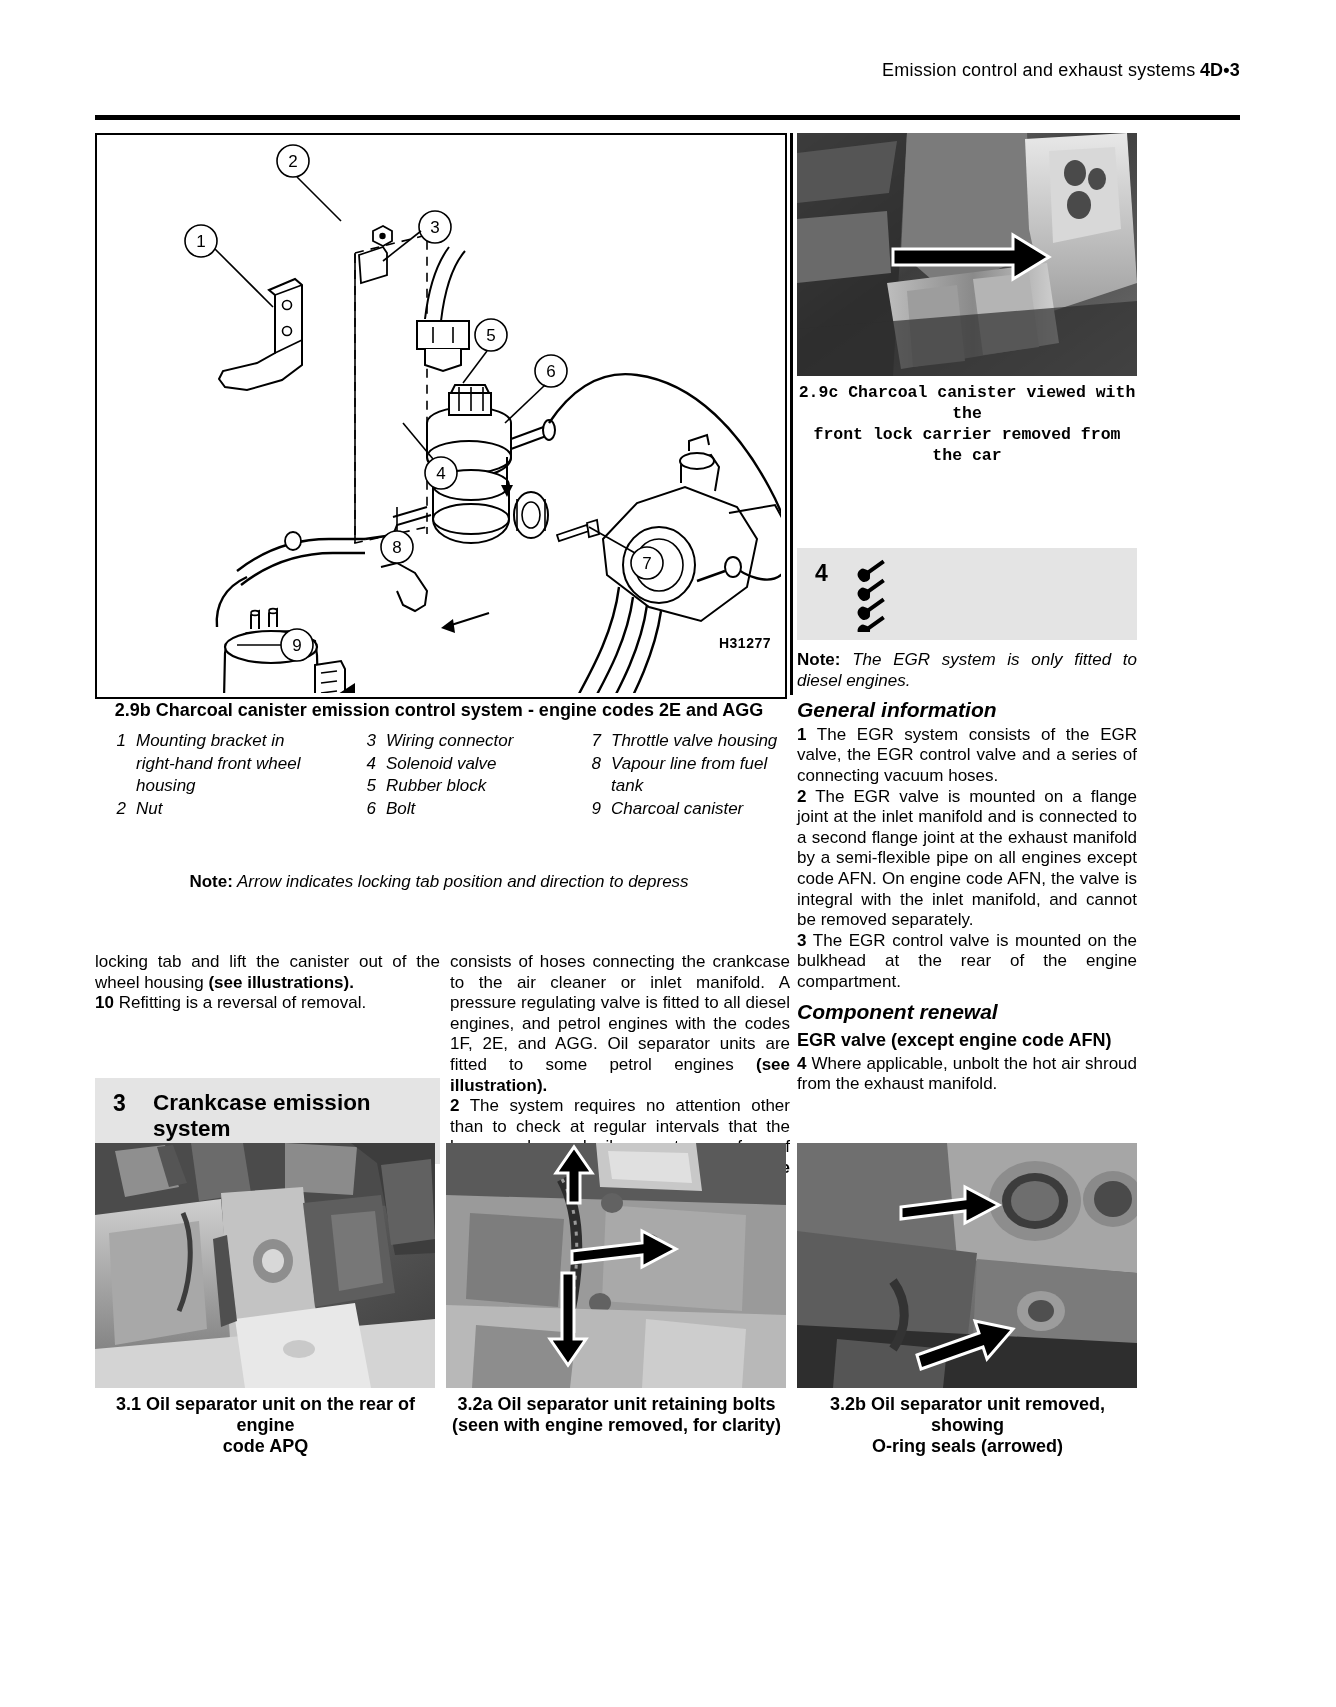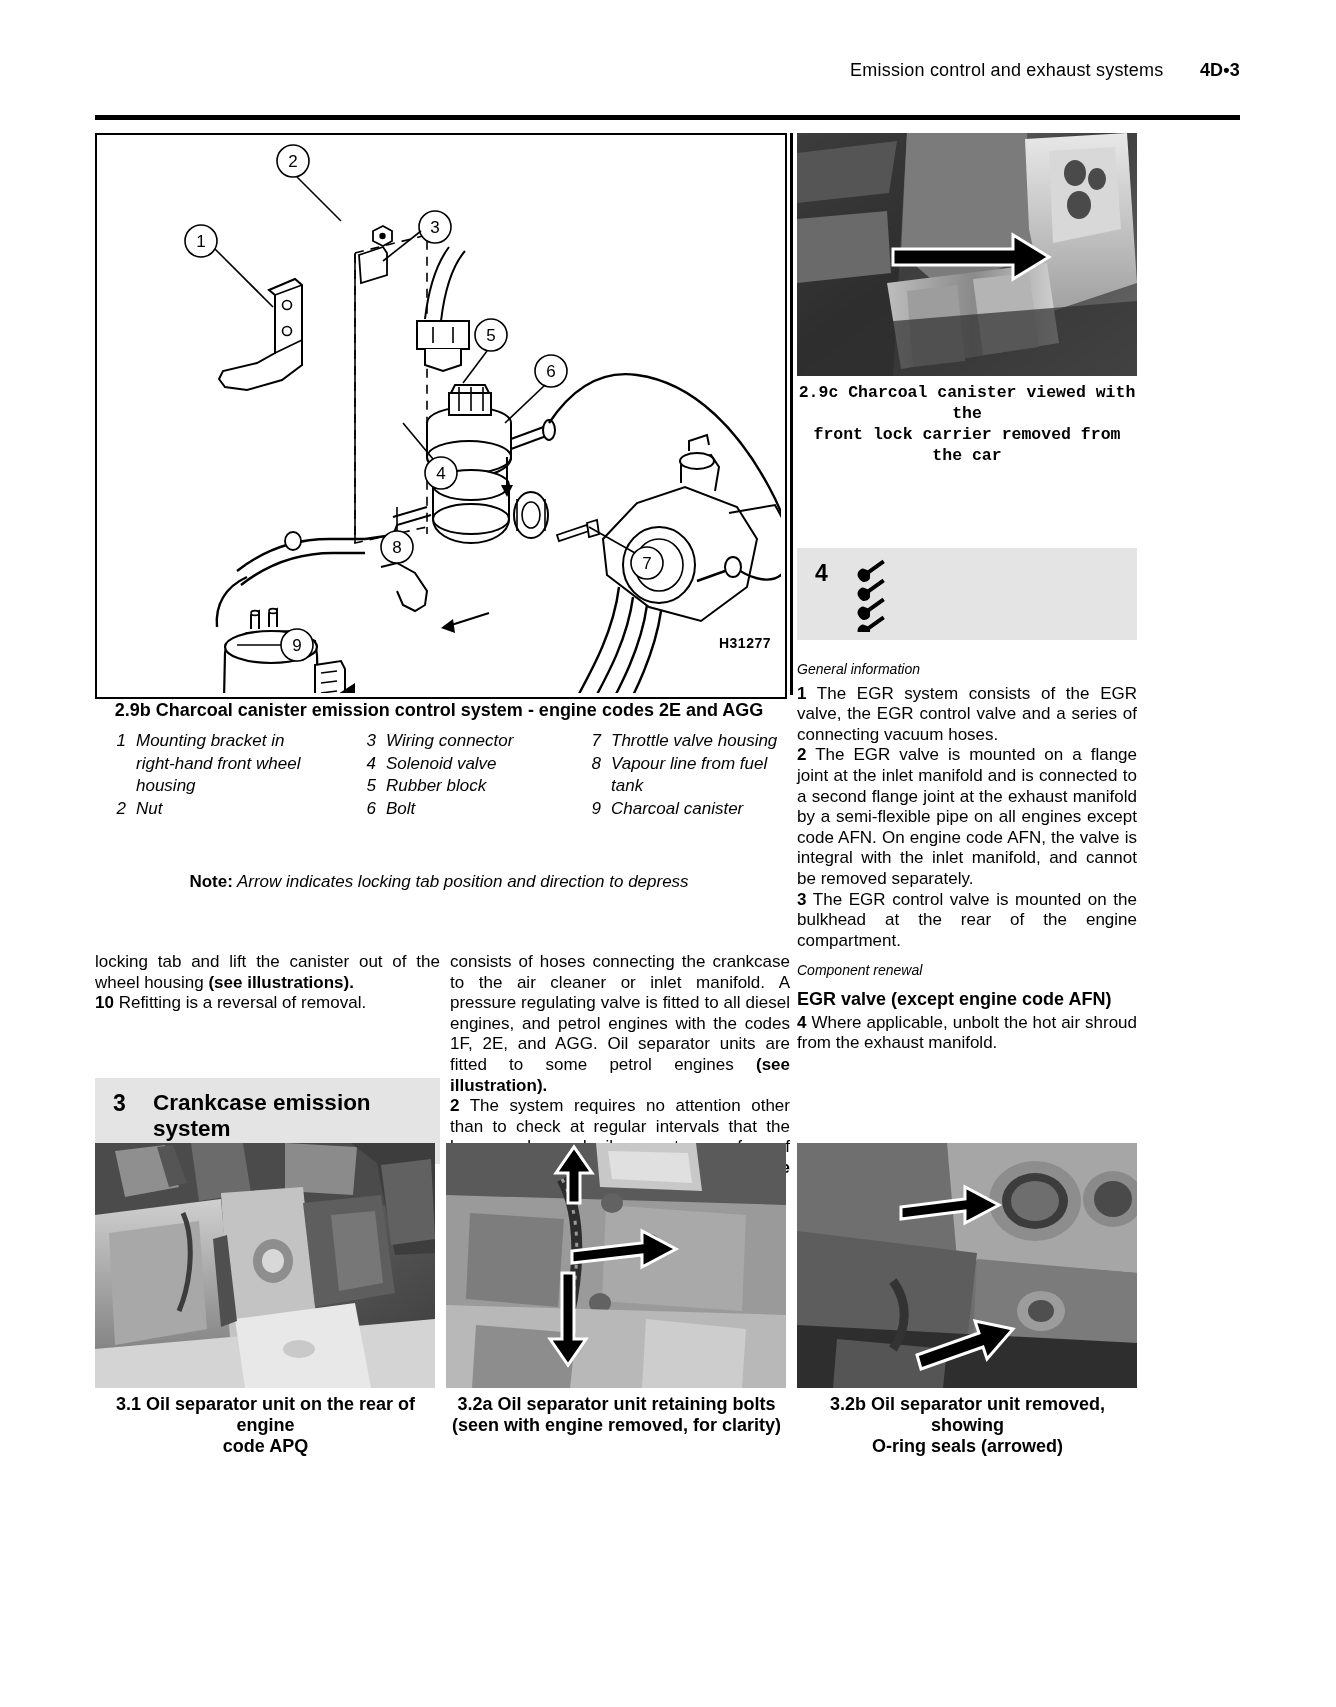--- a/index.html
+++ b/index.html
@@ -2,21 +2,21 @@
 <html><head>
 <meta charset="utf-8">
 <style>
   html,body{margin:0;padding:0;background:#fff;}
   body{width:1336px;height:1707px;position:relative;
        font-family:"Liberation Sans", sans-serif;color:#000;}
 
   
   #page-header{position:absolute;left:95px;top:60px;width:1145px;text-align:right;}
   #page-header .htxt{font-size:18px;letter-spacing:.2px;}
-  #page-header .pgno{font-weight:bold;margin-left:32px;}
+  #page-header .pgno{font-weight:bold;}
   #header-rule{position:absolute;left:95px;top:115px;width:1145px;height:5px;background:#000;}
 
   
   #fig-panel{position:absolute;left:95px;top:133px;width:688px;height:562px;
              border:2px solid #000;background:#fff;overflow:hidden;}
   #fig-panel svg{position:absolute;left:0;top:0;}
   .figcode{position:absolute;right:14px;bottom:46px;font-size:14px;font-weight:bold;
            letter-spacing:.5px;}
 
   
@@ -56,21 +56,21 @@
   #sec3{left:95px;top:1078px;width:345px;height:86px;}
   #sec4{left:797px;top:548px;width:340px;height:92px;}
 
   
   .col{position:absolute;font-size:17px;line-height:20.6px;text-align:justify;}
   .col p{margin:0;}
   .col b{font-weight:bold;}
   #colA{left:95px;top:952px;width:345px;}
   #colB{left:450px;top:952px;width:340px;}
   #colC{left:797px;top:650px;width:340px;}
-  .subhead-i{font-style:italic;font-weight:normal;font-size:14px;margin:9px 0 4px 0;}
+  .subhead-i{font-style:italic;font-weight:bold;font-size:21px;margin:9px 0 4px 0;}
   .subhead-b{font-weight:bold;font-size:18px;margin:8px 0 3px 0;}
   .notep{font-size:17px;line-height:20.6px;font-style:italic;}
   .notep b{font-style:normal;font-weight:bold;}
 
   
   .bphoto{position:absolute;top:1143px;height:245px;overflow:hidden;}
   #bp1{left:95px;width:340px;}
   #bp2{left:446px;width:340px;}
   #bp3{left:797px;width:340px;}
   .bcap{position:absolute;top:1394px;width:345px;font-size:18px;font-weight:bold;
@@ -353,20 +353,21 @@
         <path d="M2 47 a6 6 0 0 1 9 -5 l3 4 l18 0 l0 4 l-18 0 l-3 4 a6 6 0 0 1 -9 -5 z"></path>
       </g>
       <g fill="#000" transform="rotate(-35 20 68)">
         <path d="M2 65 a6 6 0 0 1 9 -5 l3 4 l18 0 l0 4 l-18 0 l-3 4 a6 6 0 0 1 -9 -5 z"></path>
       </g>
     </svg>
   </div>
 </div>
 
 <div class="col" id="colC">
+  <p class="notep"><b>Note:</b><span> The EGR system is only fitted to diesel engines.</span></p>
   <div class="subhead-i">General information</div>
   <p><b>1</b><span> The EGR system consists of the EGR valve, the EGR control valve and a series of connecting vacuum hoses.</span></p>
   <p><b>2</b><span> The EGR valve is mounted on a flange joint at the inlet manifold and is connected to a second flange joint at the exhaust manifold by a semi-flexible pipe on all engines except code AFN. On engine code AFN, the valve is integral with the inlet manifold, and cannot be removed separately.</span></p>
   <p><b>3</b><span> The EGR control valve is mounted on the bulkhead at the rear of the engine compartment.</span></p>
   <div class="subhead-i">Component renewal</div>
   <div class="subhead-b">EGR valve (except engine code AFN)</div>
   <p><b>4</b><span> Where applicable, unbolt the hot air shroud from the exhaust manifold.</span></p>
 </div>
 
 <div class="col" id="colA">

